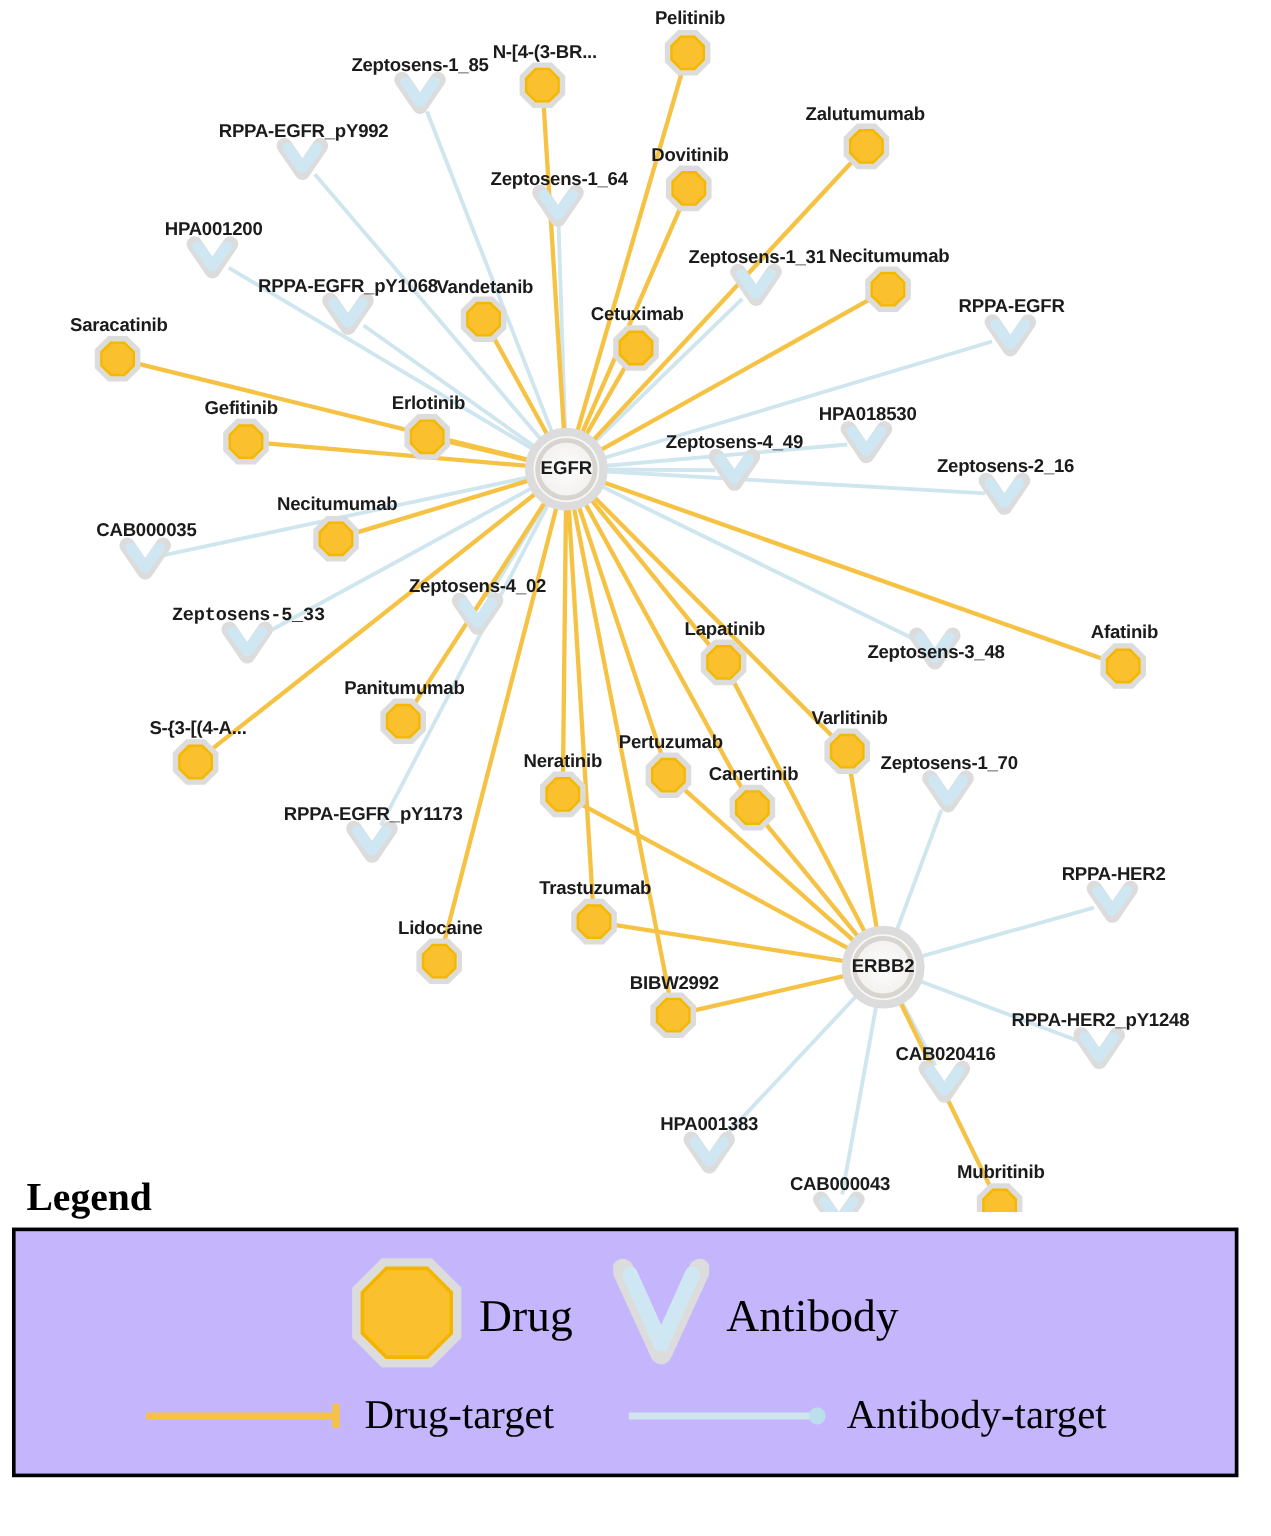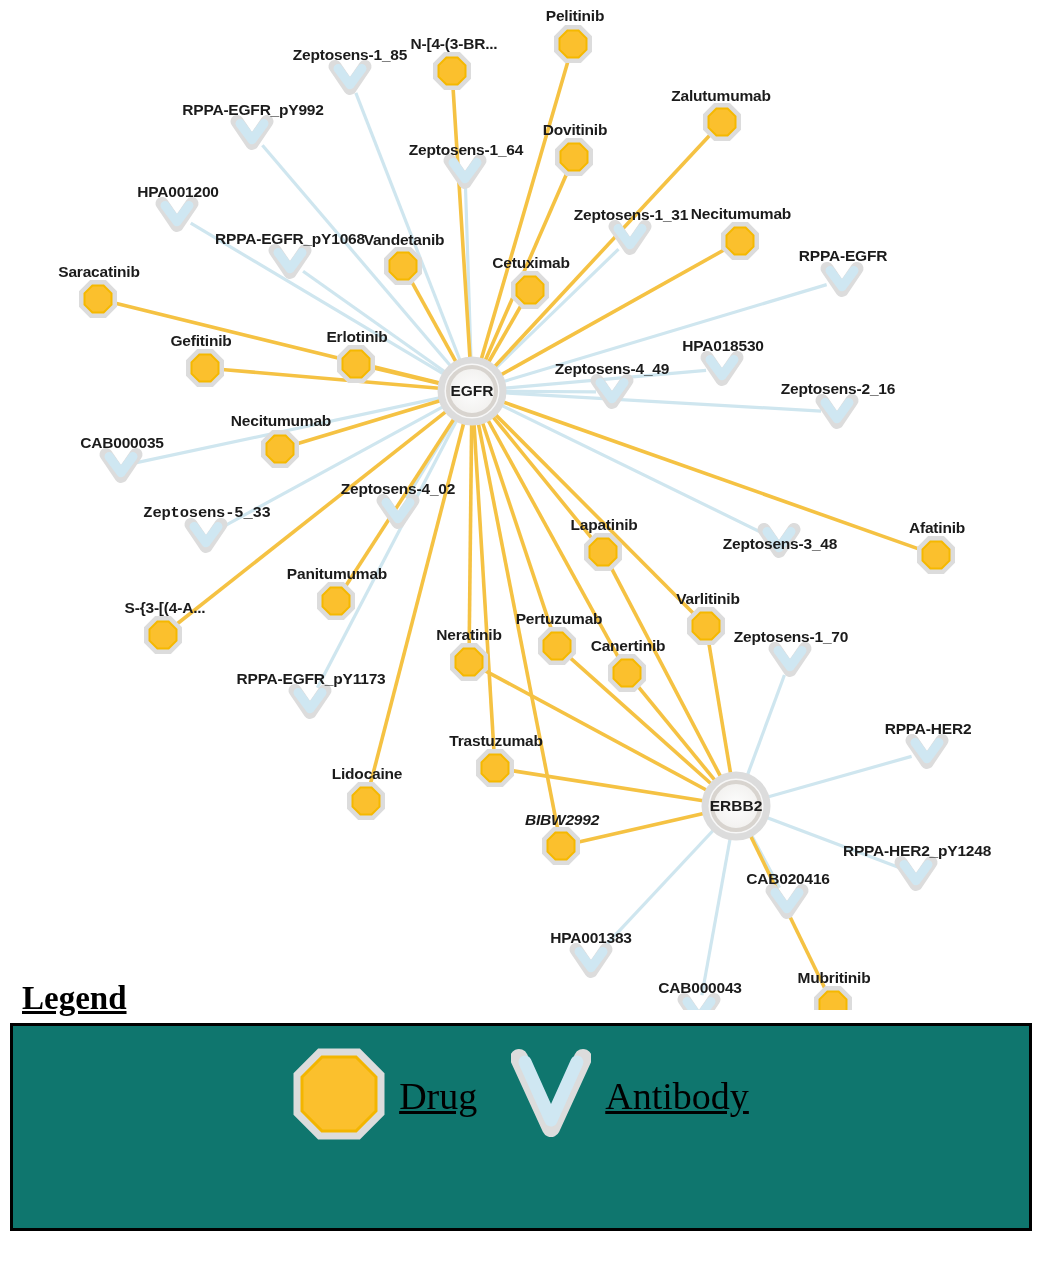--- a/index.html
+++ b/index.html
@@ -46,34 +46,33 @@
     font-weight: bold;
     color: #1b1b1b;
     white-space: nowrap;
     transform: translate(-50%, -50%);
   }
   #legend-wrap {
     position: absolute;
     left: 0;
     top: 980px;
     width: 1042px;
-    text-decoration: underline;
   }
   #legend-title {
     font-family: "Liberation Serif", serif;
     font-size: 33px;
     font-weight: bold;
     color: #000;
     margin-left: 22px;
     margin-bottom: 6px;
   }
   #legend-box {
     margin: 0 10px 0 10px;
     border: 3px solid #000;
-    background: #0f766e;
+    background: #c4b5fd;
     height: 208px;
     box-sizing: border-box;
     position: relative;
   }
   .legend-row1 {
     display: flex;
     align-items: center;
     justify-content: center;
     gap: 34px;
     padding-top: 22px;
@@ -417,21 +416,21 @@
         <div class="node-label" style="left: 937px; top: 528px;">Afatinib</div>
         <div class="node-label" style="left: 604px; top: 525px;">Lapatinib</div>
         <div class="node-label" style="left: 337px; top: 574px;">Panitumumab</div>
         <div class="node-label" style="left: 708px; top: 599px;">Varlitinib</div>
         <div class="node-label" style="left: 165px; top: 608px;">S-{3-[(4-A...</div>
         <div class="node-label" style="left: 559px; top: 619px;">Pertuzumab</div>
         <div class="node-label" style="left: 469px; top: 635px;">Neratinib</div>
         <div class="node-label" style="left: 628px; top: 646px;">Canertinib</div>
         <div class="node-label" style="left: 496px; top: 741px;">Trastuzumab</div>
         <div class="node-label" style="left: 367px; top: 774px;">Lidocaine</div>
-        <div class="node-label" style="left: 562px; top: 820px; font-style: italic;">BIBW2992</div>
+        <div class="node-label" style="left: 562px; top: 820px;">BIBW2992</div>
         <div class="node-label" style="left: 834px; top: 978px;">Mubritinib</div>
         <div class="gene-label" style="left: 472px; top: 391px;">EGFR</div>
         <div class="gene-label" style="left: 736px; top: 806px;">ERBB2</div>
       </div>
   </div>
 
   <div id="legend-wrap">
     <div id="legend-title">Legend</div>
     <div id="legend-box">
       <div class="legend-row1">
@@ -452,16 +451,36 @@
             <svg width="80" height="92" viewBox="0 0 80 92">
               <path d="M8 10 L40 80 L72 10" fill="none" stroke="#dcdcdc" stroke-width="18" stroke-linejoin="round" stroke-linecap="round"></path>
               <path d="M14 14 L40 72 L66 14" fill="none" stroke="#cfe7f2" stroke-width="13" stroke-linejoin="round" stroke-linecap="round"></path>
             </svg>
           </span>
           <span class="lbl">Antibody</span>
         </div>
 
       </div>
 
+      <div class="legend-row2">
+        <div class="legend-item">
+          <span class="edge-sample">
+            <svg width="170" height="26" viewBox="0 0 170 26">
+              <line x1="2" y1="13" x2="160" y2="13" stroke="#f5c243" stroke-width="6"></line>
+              <line x1="160" y1="3" x2="160" y2="23" stroke="#f5c243" stroke-width="6"></line>
+            </svg>
+          </span>
+          <span class="lbl">Drug-target</span>
+        </div>
+        <div class="legend-item">
+          <span class="edge-sample">
+            <svg width="170" height="26" viewBox="0 0 170 26">
+              <line x1="2" y1="13" x2="155" y2="13" stroke="#cfe6ef" stroke-width="6"></line>
+              <circle cx="159" cy="13" r="7" fill="#bcdfec"></circle>
+            </svg>
+          </span>
+          <span class="lbl">Antibody-target</span>
+        </div>
+      </div>
     </div>
   </div>
 
 </div>
 
 </body></html>

